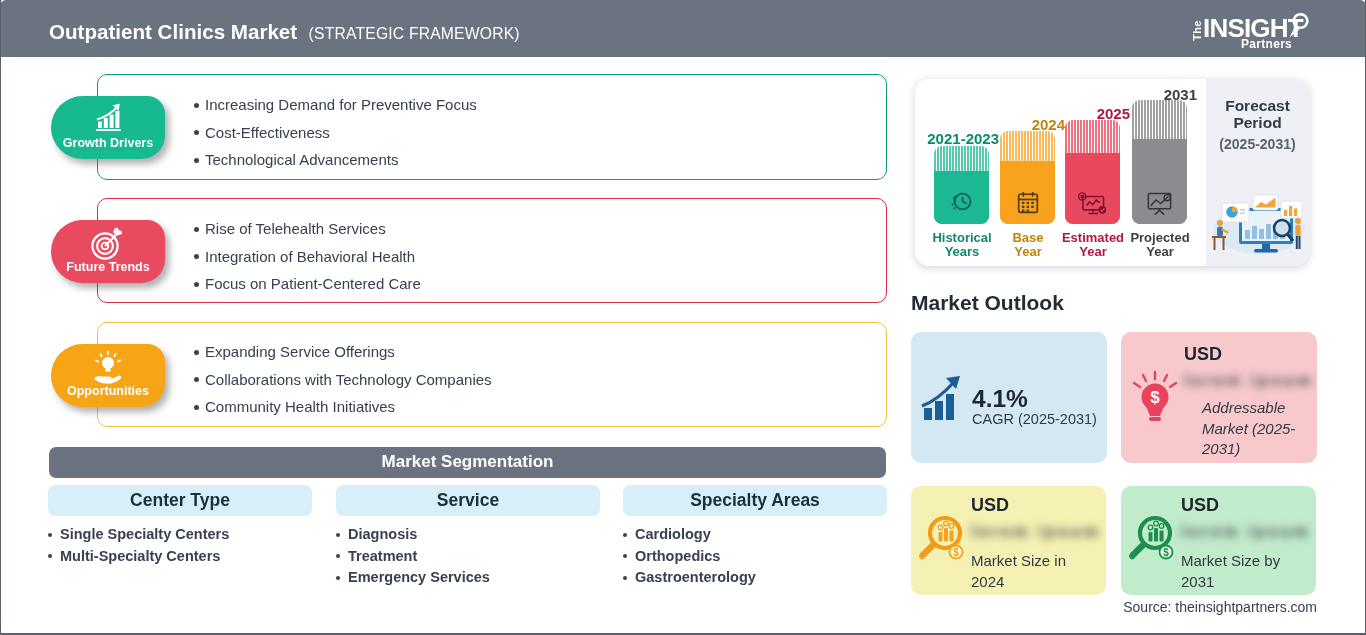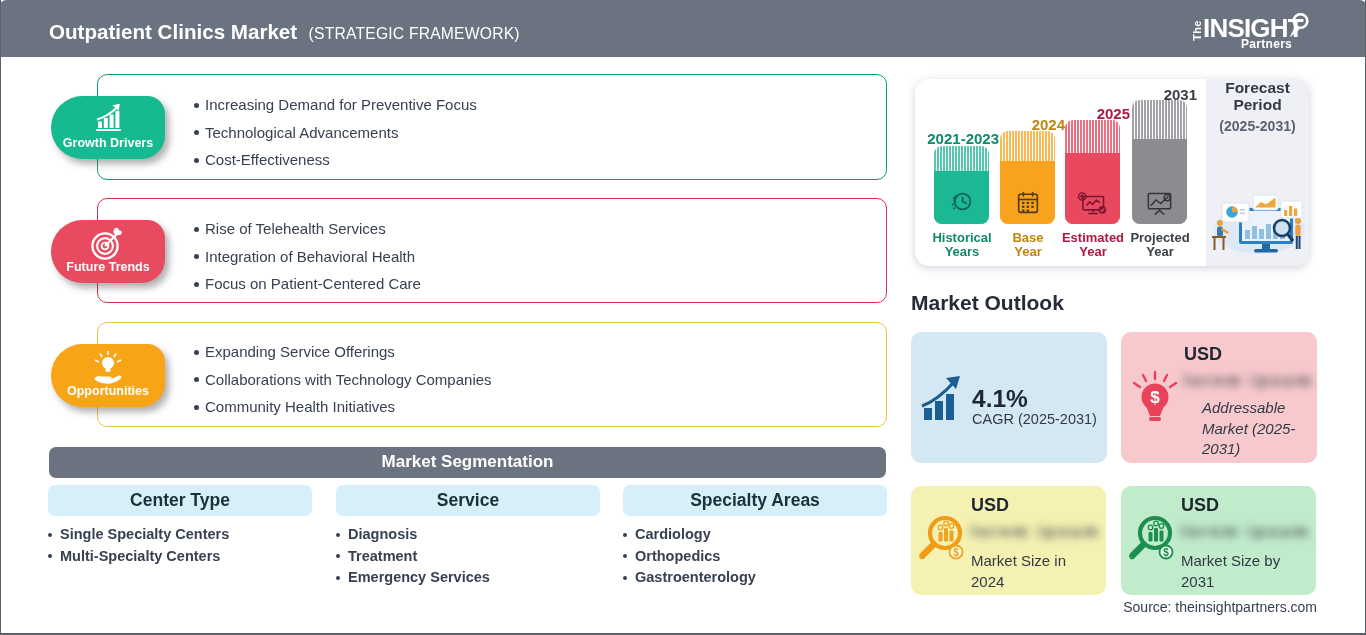--- a/index.html
+++ b/index.html
@@ -41,21 +41,21 @@
 #chip3 { left:623px; width:264px; }
 .seglist { position:absolute; top:524px; list-style:none;font-weight:bold; }
 .seglist li { position:relative; font-size:14.5px; color:#374151; height:21.5px; line-height:21.5px; padding-left:12px; }
 .seglist li::before { content:""; position:absolute; left:0; top:8.5px; width:4px; height:4px; border-radius:50%; background:#374151; }
 #list1 { left:48px; }
 #list2 { left:336px; }
 #list3 { left:623px; }
 
 #ycard { position:absolute; left:915px; top:79px; width:394px; height:187px; background:#fff; border-radius:14px; box-shadow:0 2px 8px rgba(120,130,150,0.35); }
 #forecast { position:absolute; right:0; top:0; width:103px; height:187px; background:#eef0f6; border-radius:0 14px 14px 0; }
-#forecast .f1 { margin-top:1px; text-align:center; font-size:15.5px; font-weight:bold; color:#333a47; line-height:16.5px; }
+#forecast .f1 { margin-top:19px; text-align:center; font-size:15.5px; font-weight:bold; color:#333a47; line-height:16.5px; }
 #forecast .f2 { margin-top:5px; text-align:center; font-size:14px; font-weight:bold; color:#5b6270; }
 .ybar { position:absolute; border-radius:8px; }
 .ylabel { position:absolute; font-weight:bold; font-size:15px; text-align:right; }
 .bbl { position:absolute; top:152px; font-weight:bold; font-size:13px; text-align:center; line-height:13.5px; }
 
 #outlook-h { position:absolute; left:911px; top:291px; font-size:21px; font-weight:bold; color:#252c38; }
 .ocard { position:absolute; border-radius:10px; }
 #ocard1 { left:911px; top:332px; width:196px; height:131px; background:#d3e8f3; }
 #ocard2 { left:1121px; top:332px; width:196px; height:131px; background:#f7c9cd; }
 #ocard3 { left:911px; top:486px; width:195px; height:109px; background:#f5f1b2; }
@@ -93,22 +93,22 @@
           <rect x="22.4" y="8" width="4" height="17"></rect>
         </g>
         <rect x="3" y="26" width="25" height="2" rx="1" fill="#fff"></rect>
         <path d="M4 16.5 C 11 14.5, 18 10.5, 25 3.5" fill="none" stroke="#fff" stroke-width="2"></path>
         <path d="M19.5 2.2 L26.8 0.8 L25.6 8.1 Z" fill="#fff"></path>
       </svg>
       <div class="blabel">Growth Drivers</div>
     </div>
     <ul>
       <li>Increasing Demand for Preventive Focus</li>
+      <li>Cost-Effectiveness</li>
       <li>Technological Advancements</li>
-      <li>Cost-Effectiveness</li>
     </ul>
   </div>
 
   <div class="bigbox" id="box2">
     <div class="badge" id="badge2">
       <svg width="40" height="34" viewBox="0 0 40 34">
         <g fill="none" stroke="#fff">
           <circle cx="17" cy="19" r="12.6" stroke-width="2.3"></circle>
           <circle cx="17" cy="19" r="7.9" stroke-width="2.1"></circle>
           <circle cx="17" cy="19" r="3.4" stroke-width="1.9"></circle>

